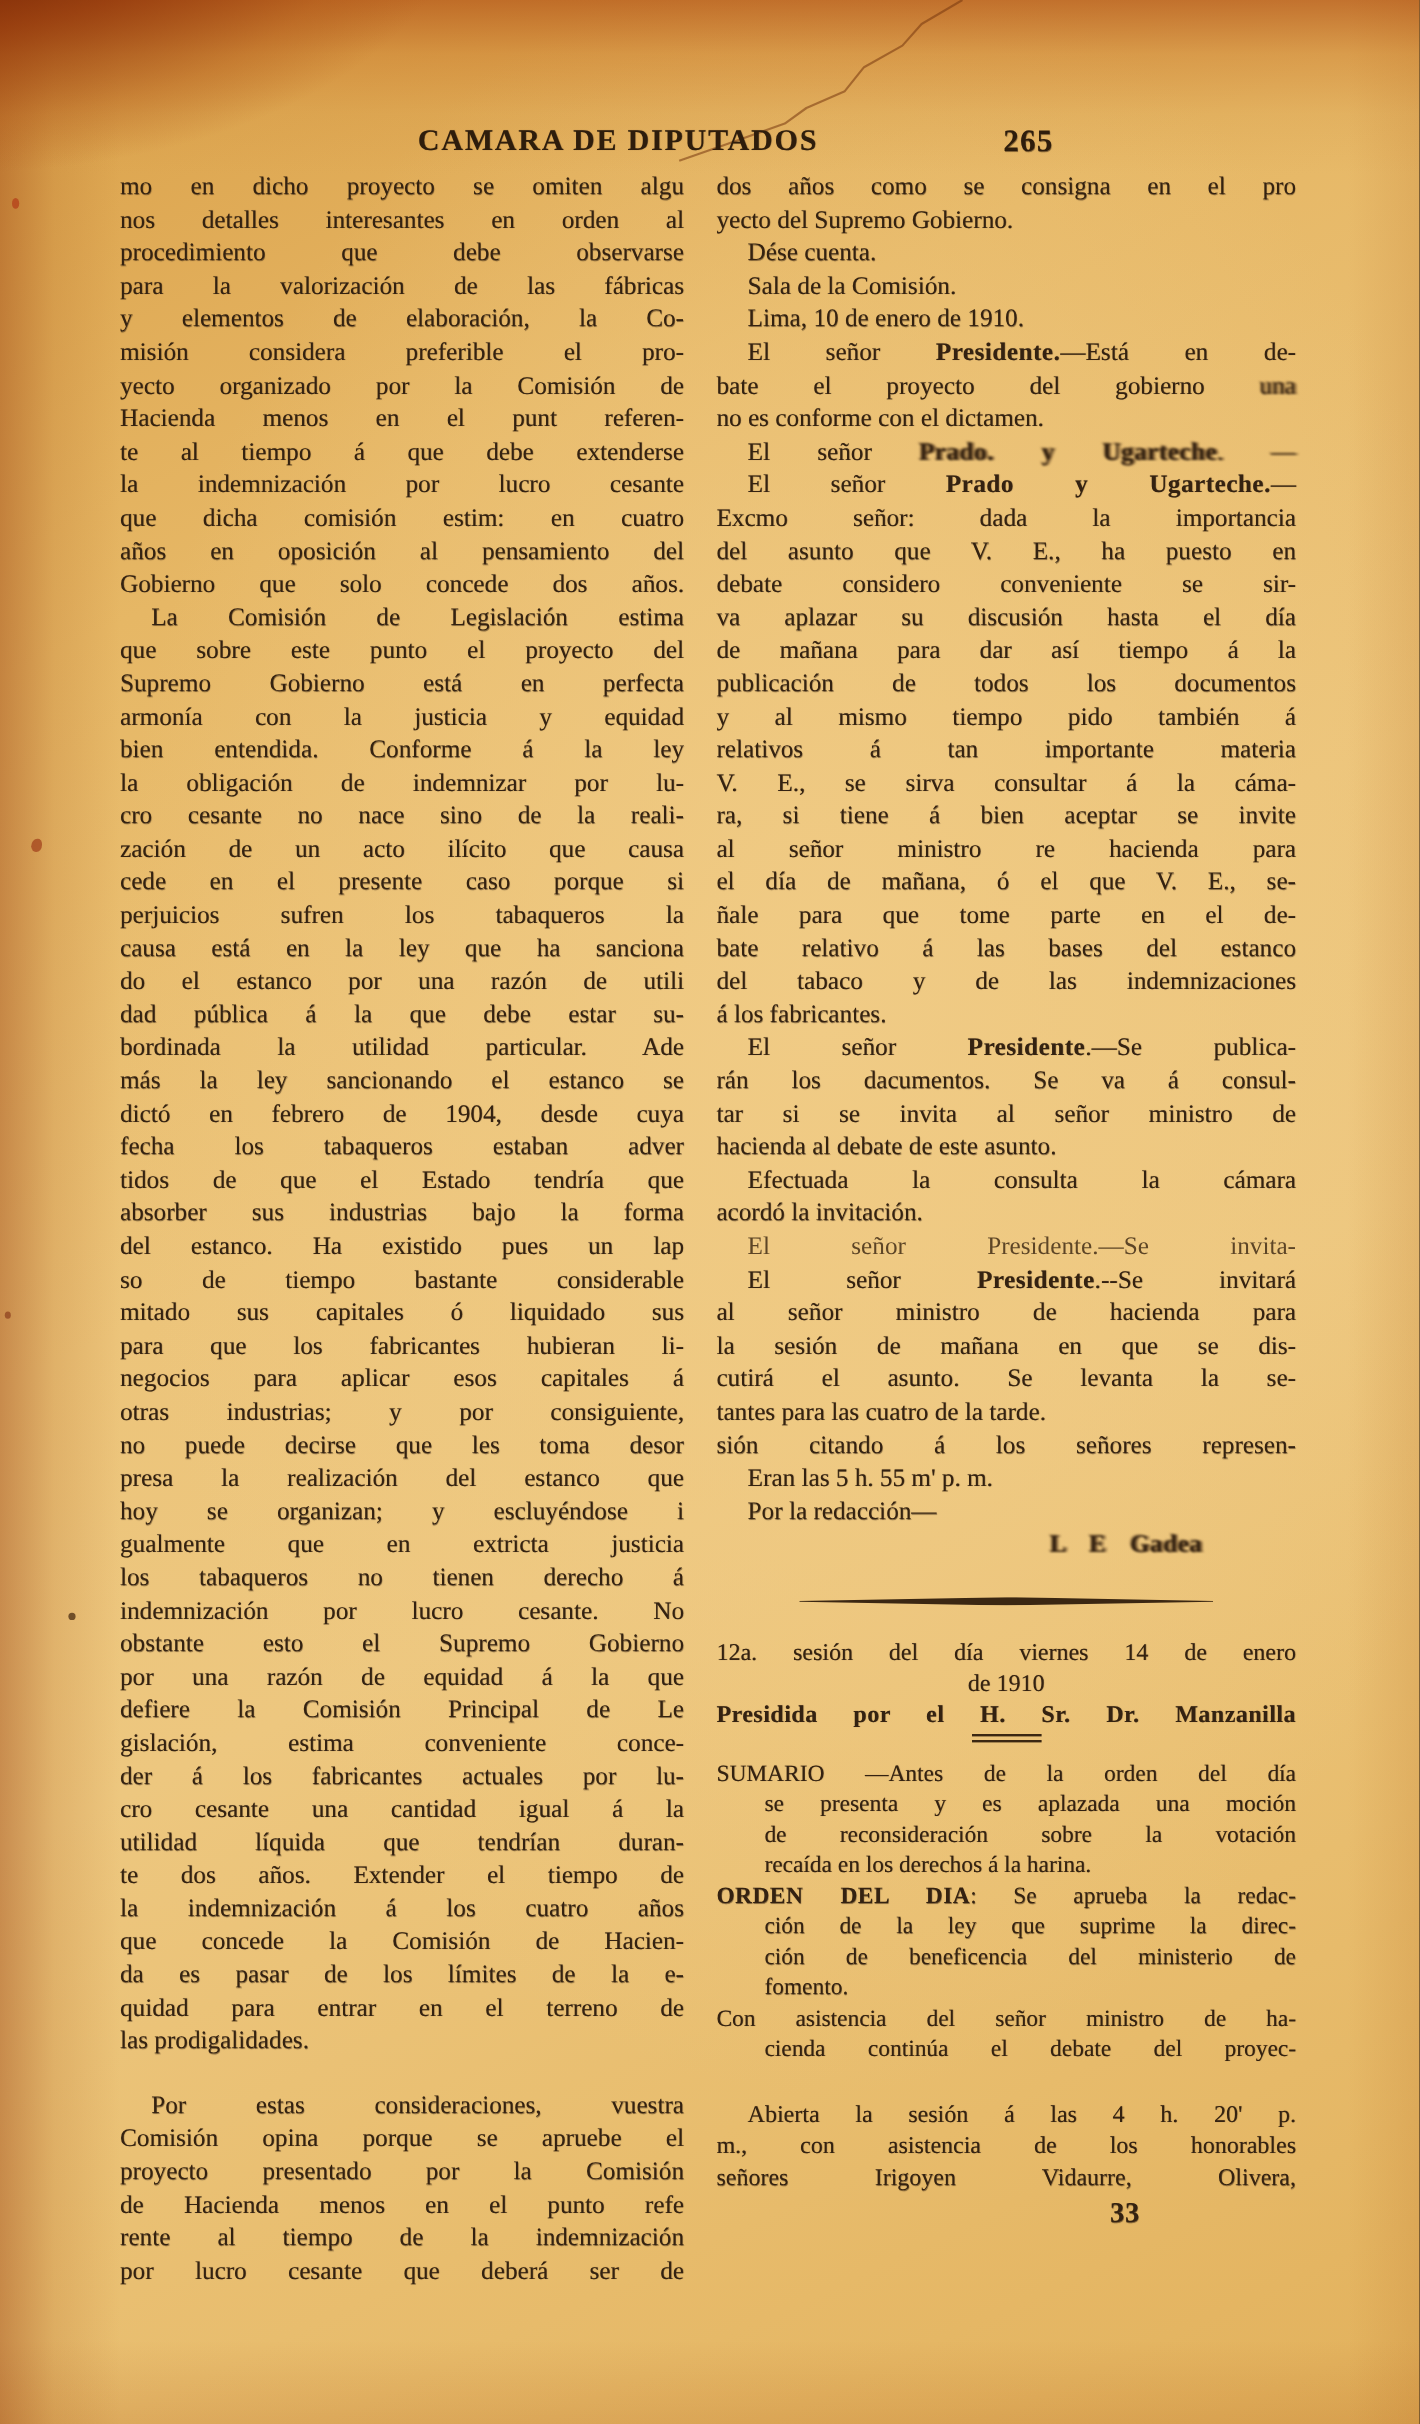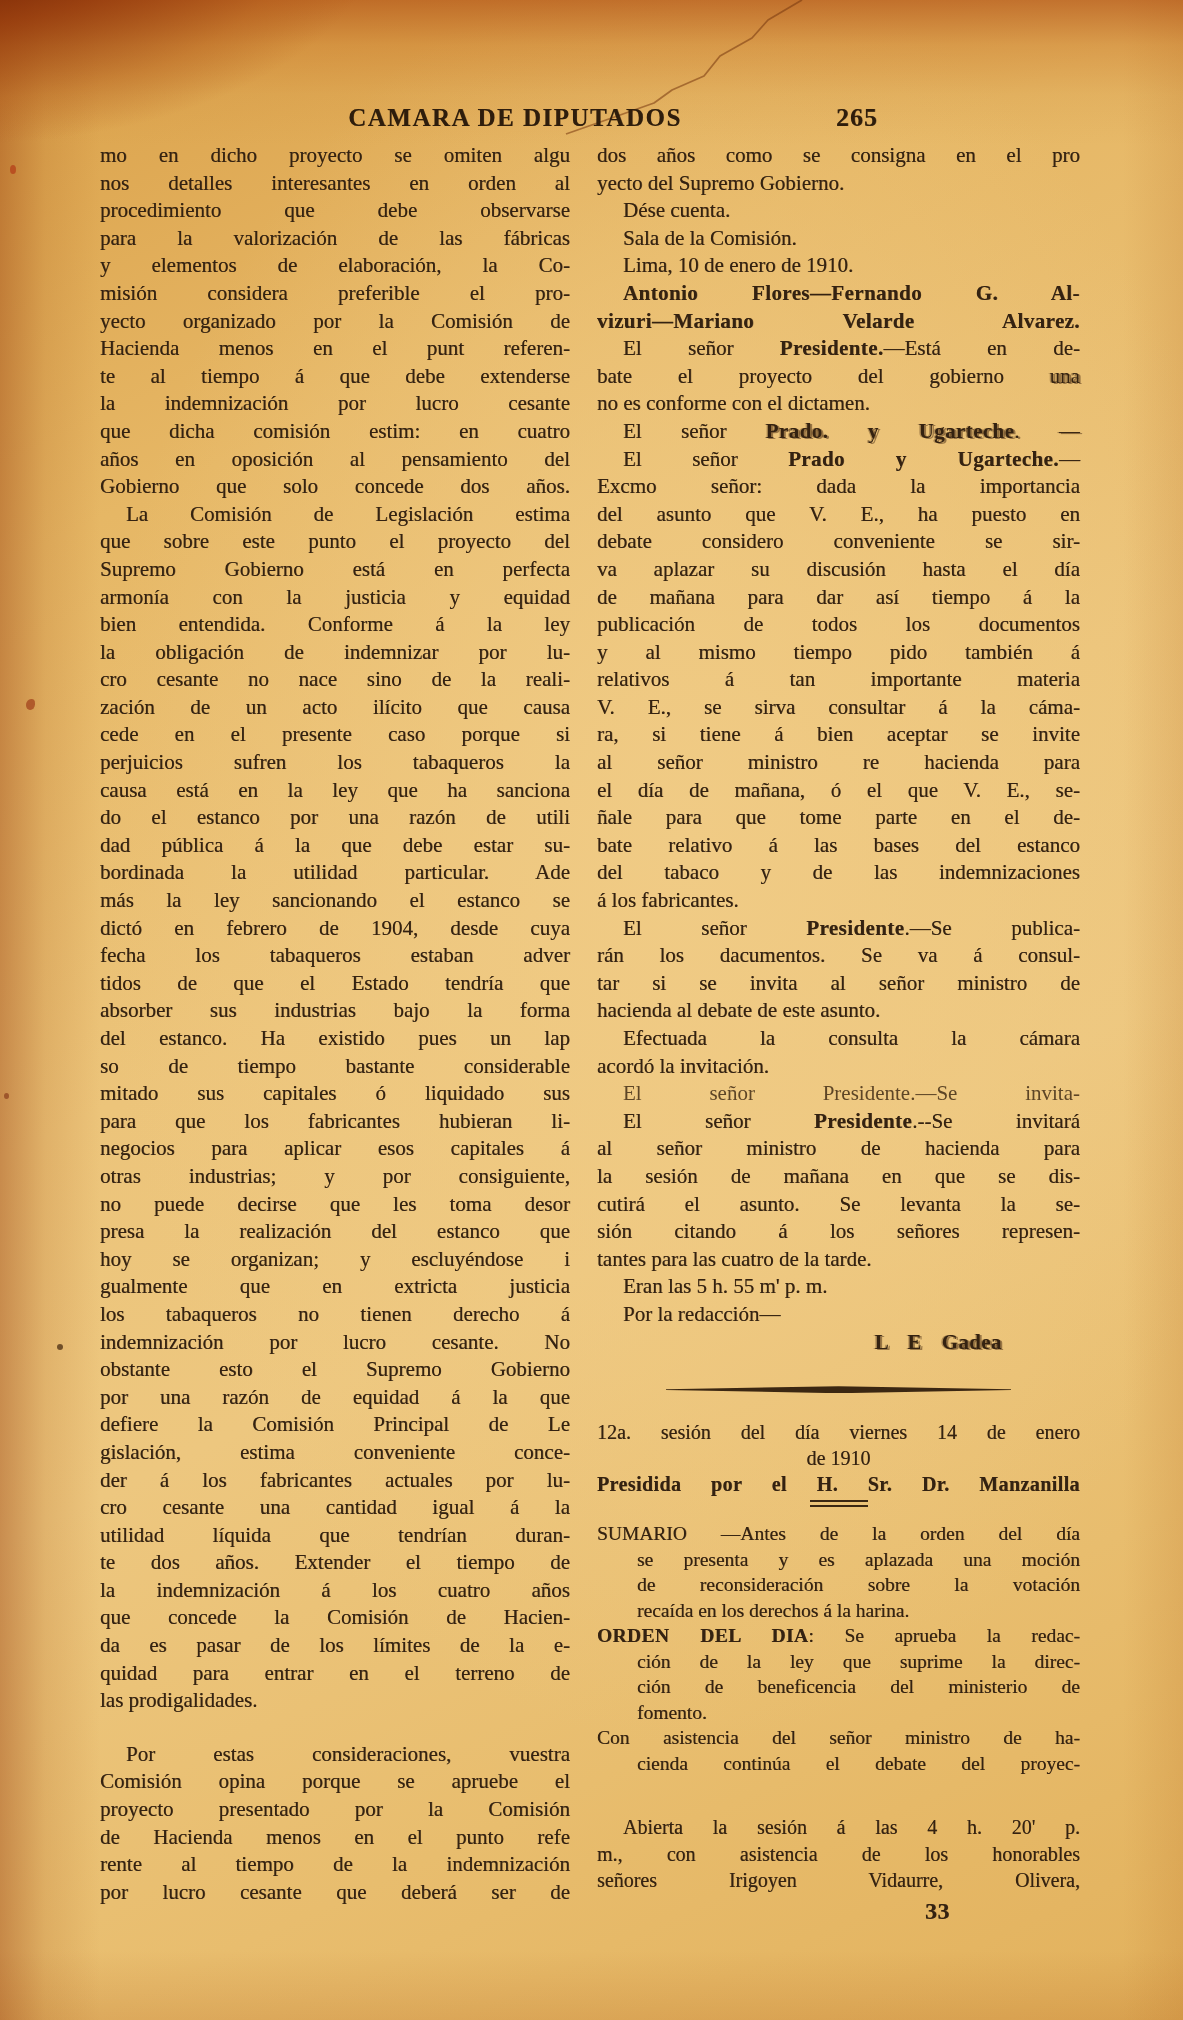--- a/index.html
+++ b/index.html
@@ -168,24 +168,20 @@
       <div class="para">
         <div class="line indent last">Dése cuenta.</div>
       </div>
       <div class="para">
         <div class="line indent last">Sala de la Comisión.</div>
       </div>
       <div class="para">
         <div class="line indent last">Lima, 10 de enero de 1910.</div>
       </div>
       <div class="para">
-        <div class="line indent"><b>Antonio Flores—Fernando G. Al-</b></div>
-        <div class="line"><b>vizuri—Mariano Velarde Alvarez.</b></div>
-      </div>
-      <div class="para">
         <div class="line indent">El señor <b>Presidente.</b>—Está en de-</div>
         <div class="line">bate el proyecto del gobierno <span class="smudge">una</span></div>
         <div class="line last">no es conforme con el dictamen.</div>
       </div>
       <div class="para">
         <div class="line indent">El señor <span class="smudge"><b>Prado. y Ugarteche</b>. —</span></div>
       </div>
       <div class="para">
         <div class="line indent">El señor <b>Prado y Ugarteche.</b>—</div>
         <div class="line">Excmo señor: dada la importancia</div>
@@ -216,22 +212,22 @@
         <div class="line last">acordó la invitación.</div>
       </div>
       <div class="para faint">
         <div class="line indent">El señor Presidente.—Se invita-</div>
       </div>
       <div class="para">
         <div class="line indent">El señor <b>Presidente</b>.--Se invitará</div>
         <div class="line">al señor ministro de hacienda para</div>
         <div class="line">la sesión de mañana en que se dis-</div>
         <div class="line">cutirá el asunto. Se levanta la se-</div>
+        <div class="line last">tantes para las cuatro de la tarde.</div>
         <div class="line">sión citando á los señores represen-</div>
-        <div class="line last">tantes para las cuatro de la tarde.</div>
       </div>
       <div class="para">
         <div class="line indent last">Eran las 5 h. 55 m' p. m.</div>
       </div>
       <div class="para">
         <div class="line indent last">Por la redacción—</div>
       </div>
       <div class="sig"><span class="smudge"><b>L E Gadea</b></span></div>
       <div class="swelled-rule"></div>
       <div class="para session-head">
@@ -251,21 +247,21 @@
       <div class="para sumario">
         <div class="line"><b>ORDEN DEL DIA</b>: Se aprueba la redac-</div>
         <div class="line">ción de la ley que suprime la direc-</div>
         <div class="line">ción de beneficencia del ministerio de</div>
         <div class="line last">fomento.</div>
       </div>
       <div class="para sumario">
         <div class="line">Con asistencia del señor ministro de ha-</div>
         <div class="line">cienda continúa el debate del proyec-</div>
       </div>
-      <div class="para opening" style="margin-top: 38px;">
+      <div class="para opening" style="margin-top: 28px;">
         <div class="line indent">Abierta la sesión á las 4 h. 20' p.</div>
         <div class="line">m., con asistencia de los honorables</div>
         <div class="line">señores Irigoyen Vidaurre, Olivera,</div>
       </div>
       <div class="sig folio"><b>33</b></div>
     </div>
 
 </div>
 
 </body></html>

